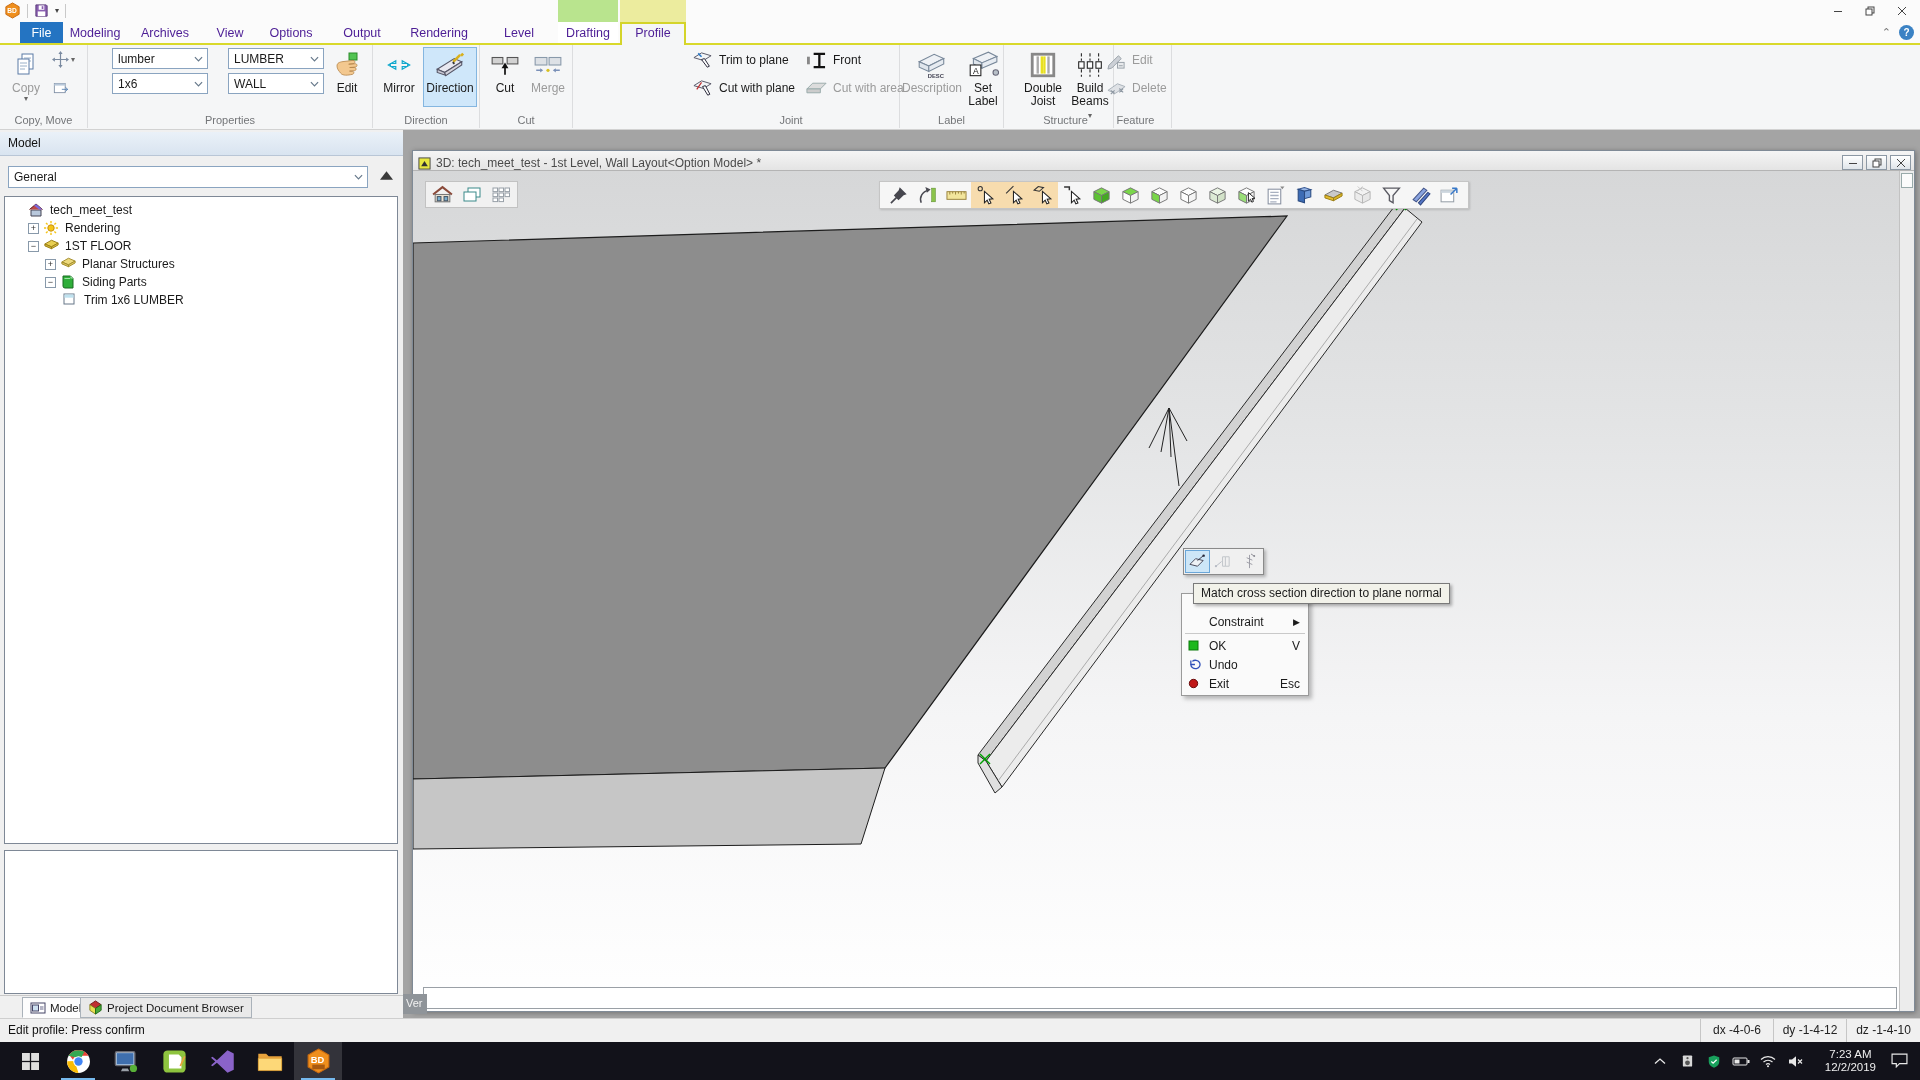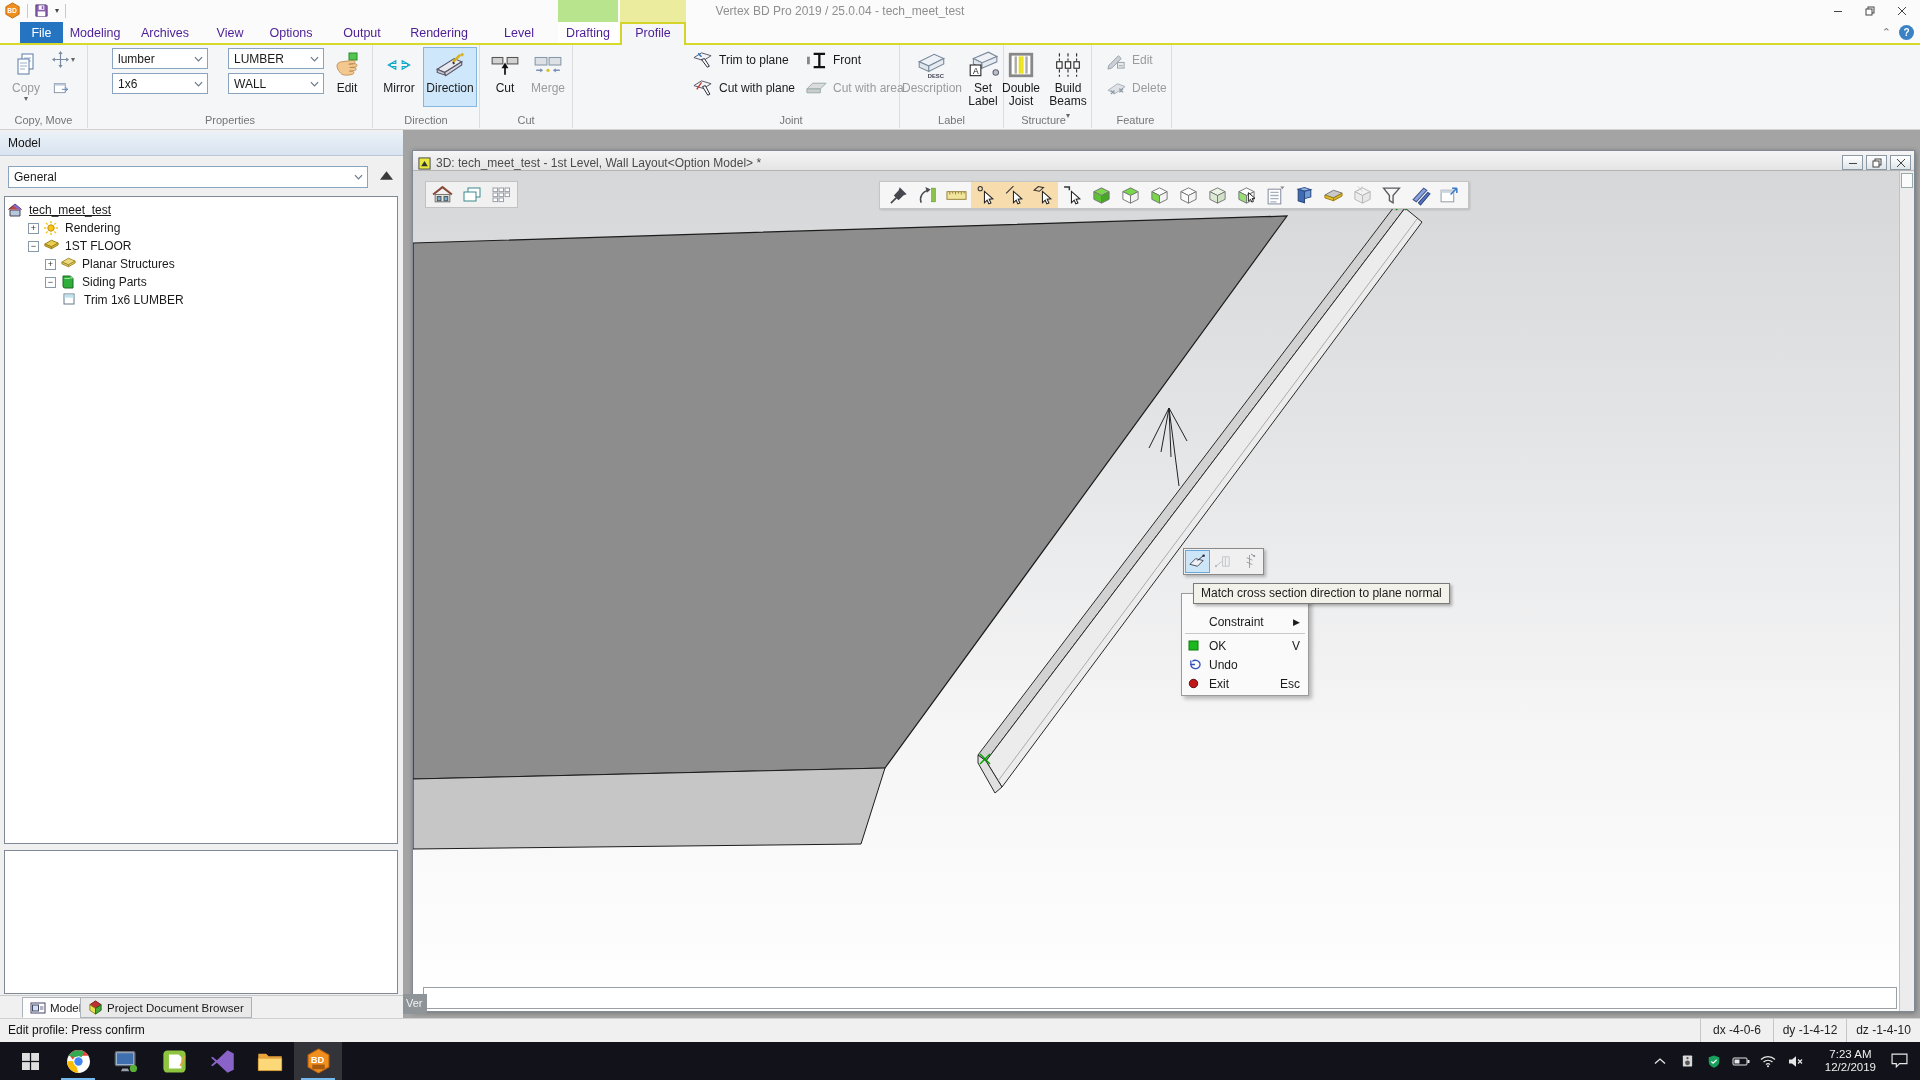--- a/index.html
+++ b/index.html
@@ -109,21 +109,20 @@
           <rect x="5" y="2.6" width="6" height="4.6" fill="#fff"></rect>
           <rect x="8.2" y="3.4" width="1.8" height="3" fill="#8a5fb0"></rect>
           <rect x="4" y="9" width="8" height="5" fill="#fff"></rect>
         </svg>
       </span>
     <span class="caret" style="color:#444">▾</span>
     <span class="qsep"></span>
   </div>
   <div class="ctxblock" style="left:558px;width:60px;background:#b9e48e"></div>
   <div class="ctxblock" style="left:620px;width:66px;background:#ecec9e"></div>
-  <div id="apptitle">Vertex BD Pro 2019 / 25.0.04 - tech_meet_test</div>
   <div id="winbtns">
     <span class="tbwb">
         <svg width="10" height="10" viewBox="0 0 10 10">
           <path d="M1 5.5h8" stroke="#444" fill="none"></path>
         </svg>
       </span>
     <span class="tbwb">
         <svg width="10" height="10" viewBox="0 0 10 10">
           <rect x="3" y="1" width="6" height="6" fill="none" stroke="#444"></rect>
           <rect x="1" y="3" width="6" height="6" fill="#fff" stroke="#444"></rect>
@@ -352,21 +351,21 @@
             <rect x="3" y="13" width="10" height="10" fill="#fff" stroke="#222"></rect>
             <text x="5.6" y="21.6" font-size="8" fill="#111">A</text>
             <circle cx="27" cy="20" r="2.6" fill="#b8c0c8" stroke="#667"></circle>
           </svg>
         </span>
       <span class="bl">Set Label</span>
     </div>
     <div class="glabel">Label</div>
   </div>
 
-  <div class="group" style="left:996px;width:96px">
+  <div class="group" style="left:1018px;width:96px">
     <div class="bigbtn" style="left:2px;width:46px">
       <span class="bi">
           <svg width="28" height="28" viewBox="0 0 26 26">
             <rect x="3" y="3" width="20" height="20" fill="#fff" stroke="#888" stroke-width="2.6"></rect>
             <rect x="7" y="5" width="2.2" height="16" fill="#aaa"></rect>
             <rect x="10.8" y="5" width="2.2" height="16" fill="#e8e020"></rect>
             <rect x="13.2" y="5" width="2.2" height="16" fill="#e8e020"></rect>
             <rect x="17" y="5" width="2.2" height="16" fill="#aaa"></rect>
           </svg>
         </span>
@@ -421,21 +420,21 @@
           <path d="M1 1l4 4 4-4" fill="none" stroke="#66788a" stroke-width="1.3"></path>
         </svg>
       </span>
   </div>
   <span id="mpcollapse">
       <svg width="13" height="9" viewBox="0 0 12 8">
         <path d="M6 0l6 8H0z" fill="#3a3a3a"></path>
       </svg>
     </span>
   <div id="treebox">
-      <div class="trow" style="padding-left: 2px; text-decoration: underline;">
+      <div class="trow" style="padding-left: 23px;">
         <span class="ti">
           <svg width="16" height="15" viewBox="0 0 16 15">
             <path d="M3 8h10v6H3z" fill="#b8c8dc" stroke="#445"></path>
             <path d="M1.5 7.5L8 2l6.5 5.5" fill="#c04848" stroke="#5a1e1e"></path>
             <path d="M8 2l6.5 5.5H11L6 3.6z" fill="#7a6adc"></path>
           </svg>
         </span>
         <span>tech_meet_test</span>
       </div>
       <div class="trow" style="padding-left: 23px;">

